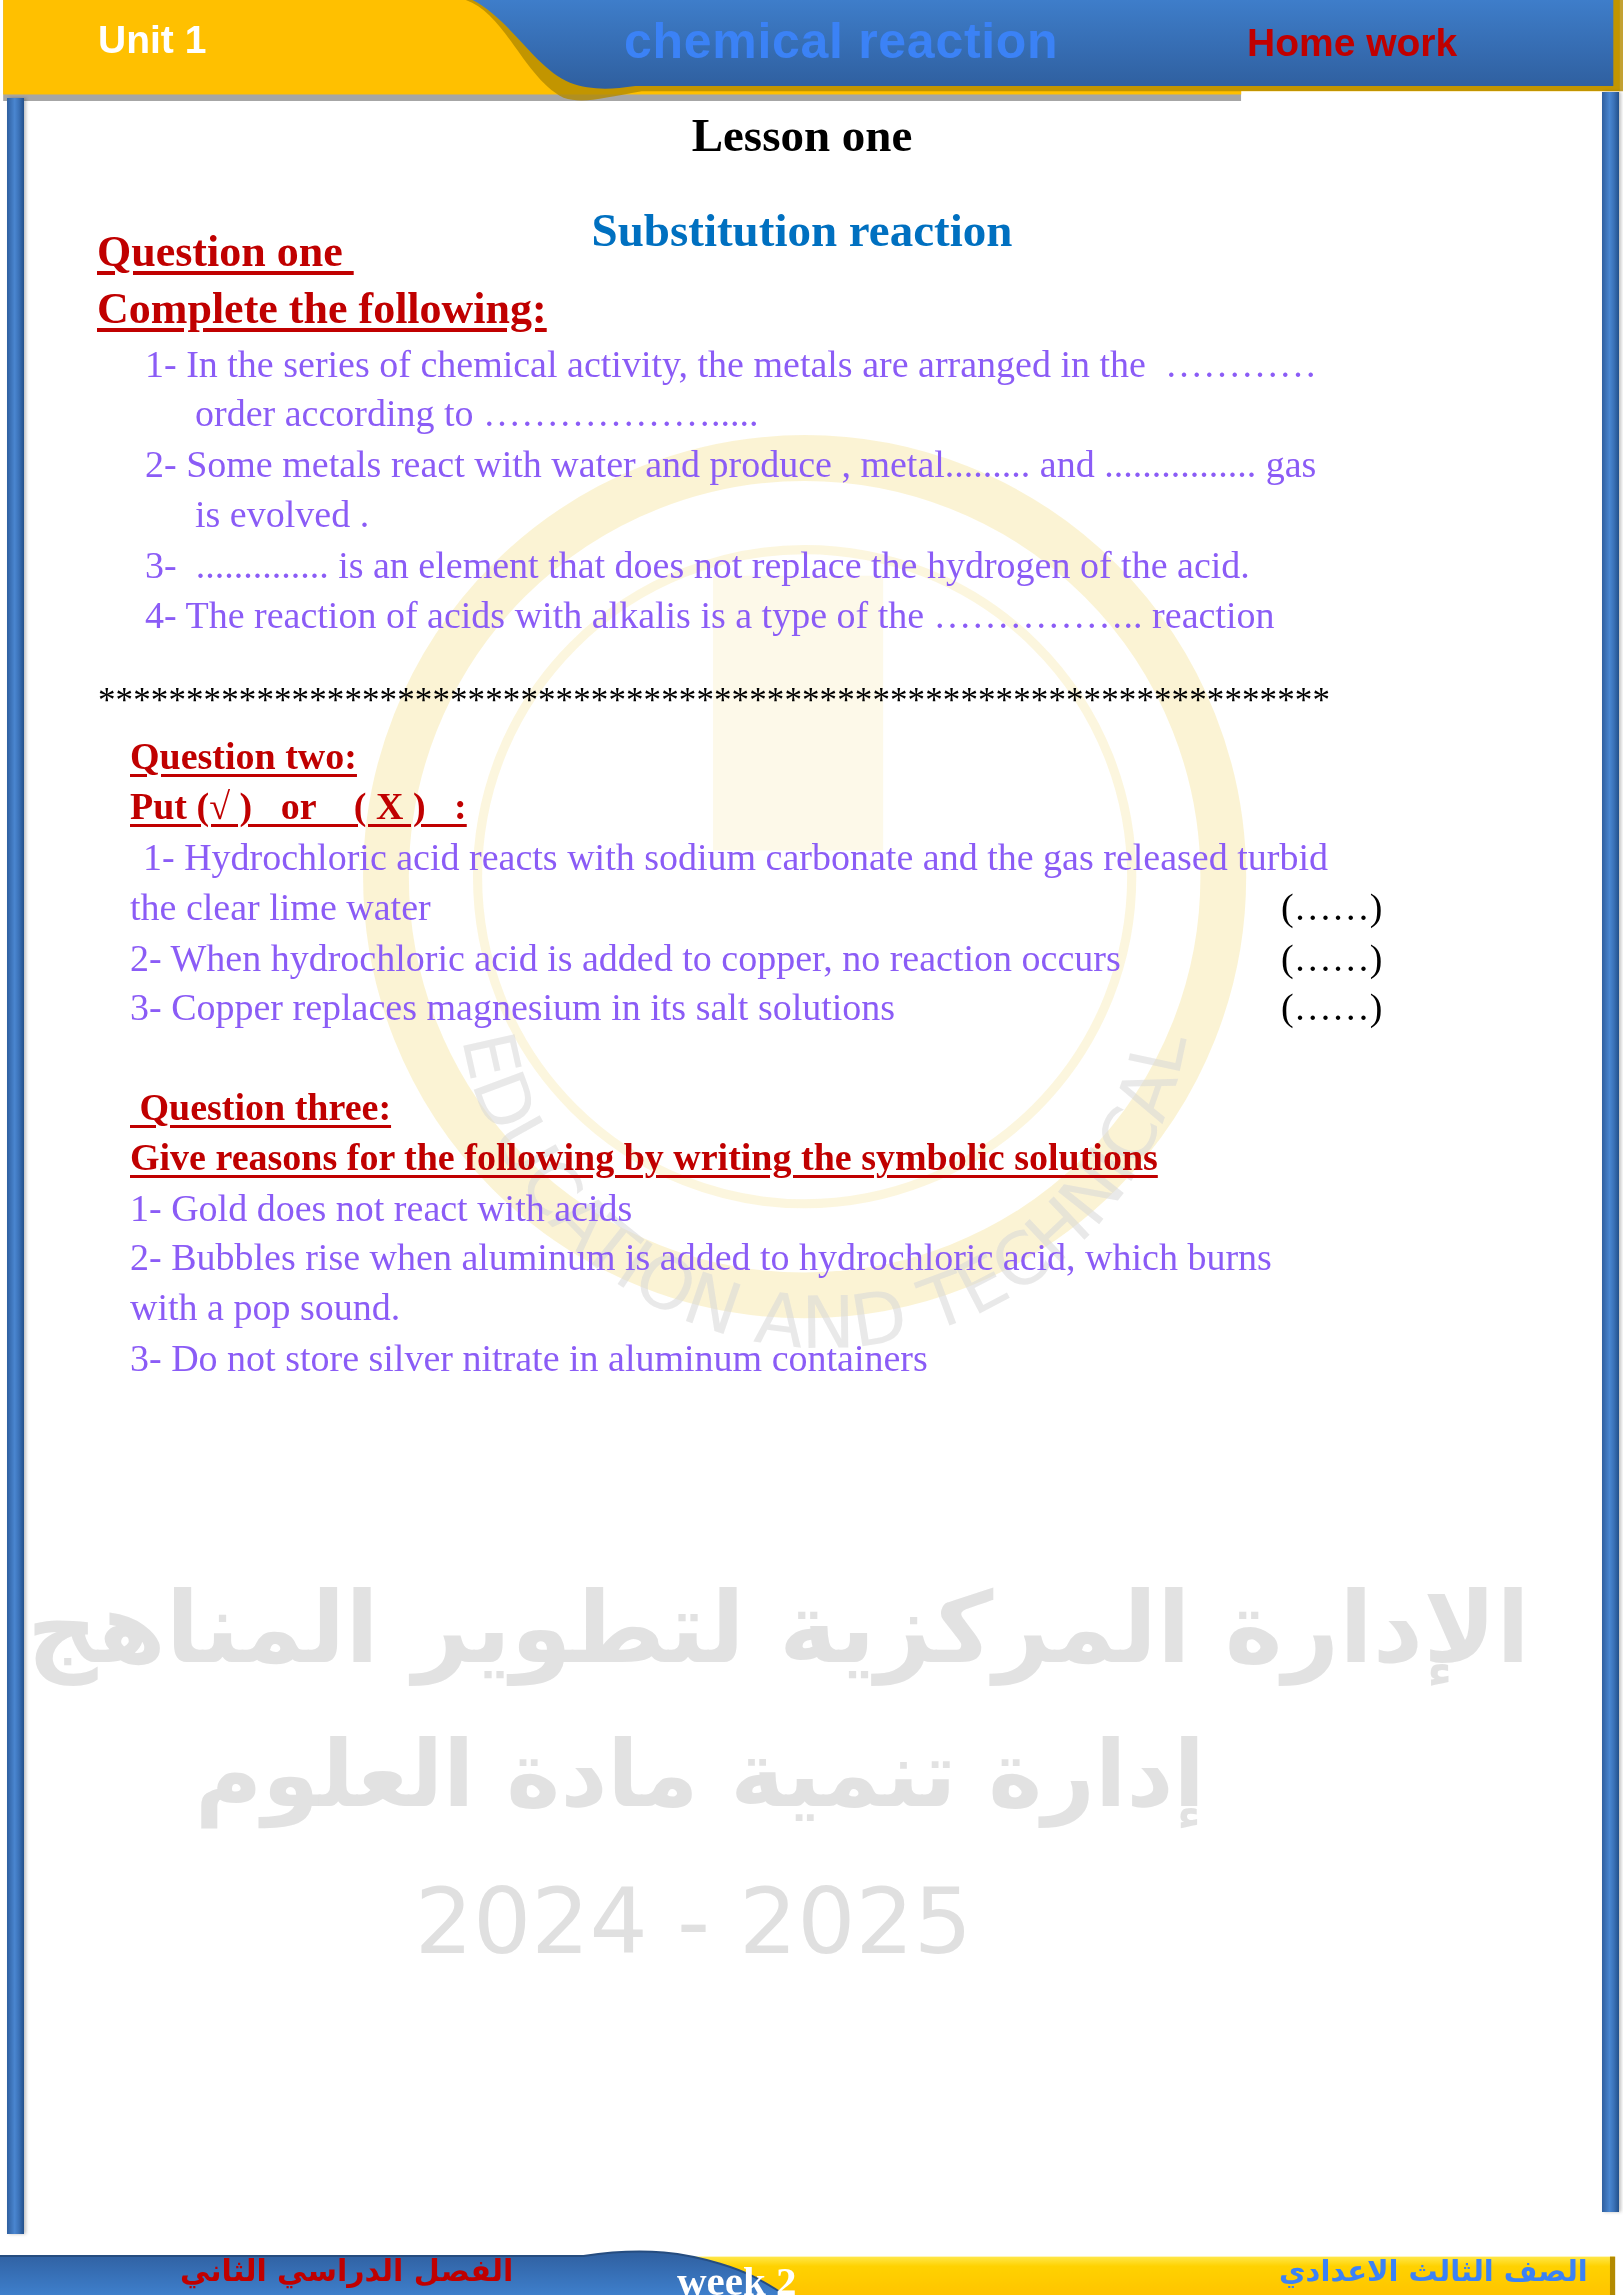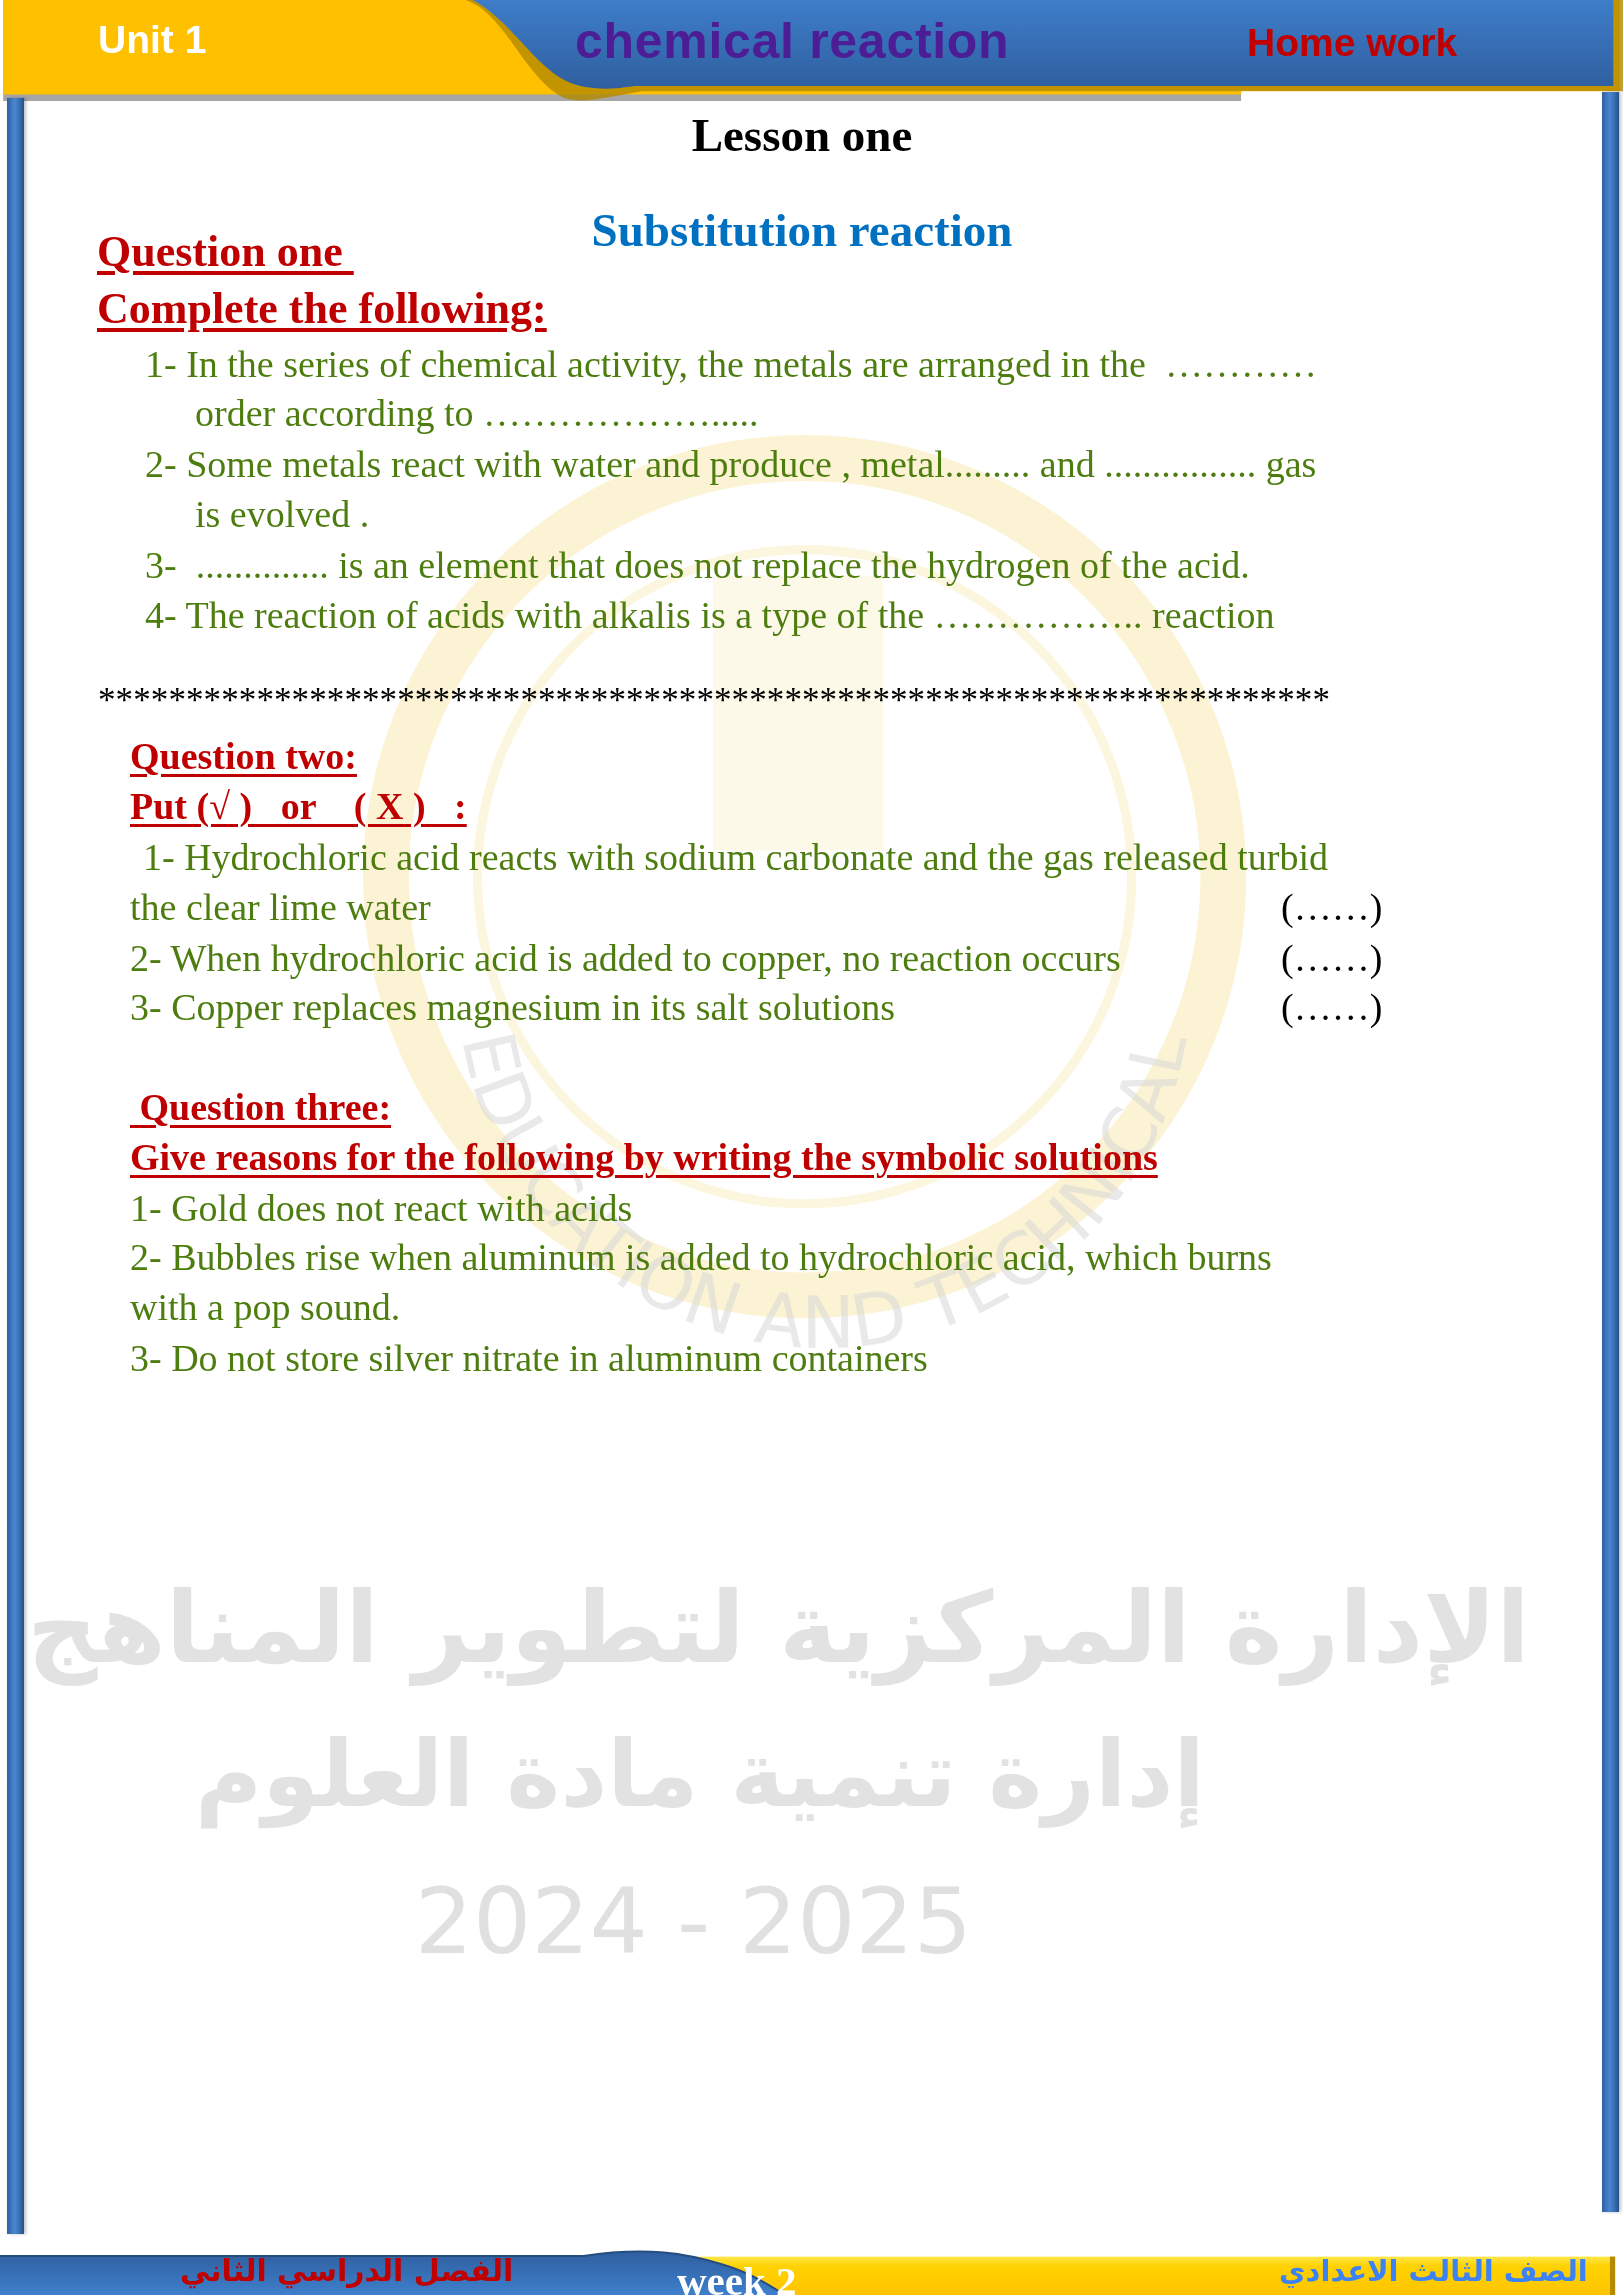--- a/index.html
+++ b/index.html
@@ -7,21 +7,21 @@
     width: 1623px; height: 2295px; position: relative; overflow: hidden;
     background: #ffffff;
     font-family: "Liberation Serif", "DejaVu Serif", serif;
     color: #000;
   }
   
   .header { position: absolute; left: 0; top: 0; width: 1623px; height: 101px; }
   .header svg { position: absolute; left: 0; top: 0; }
   .hdr-text { position: absolute; font-family: "Liberation Sans", "DejaVu Sans", sans-serif; font-weight: bold; }
   .hdr-unit { left: 98px; top: 18.3px; font-size: 39px; color: #ffffff; }
-  .hdr-title { left: 575px; top: 11.8px; font-size: 50px; color: #4c1d95; letter-spacing: 0.7px; }
+  .hdr-title { left: 624px; top: 11.8px; font-size: 50px; color: #3b82f6; letter-spacing: 0.7px; }
   .hdr-hw { left: 1247px; top: 21px; font-size: 39px; color: #c00000; }
 
   
   .sidebar {
     position: absolute; width: 17px;
     background: linear-gradient(90deg, #2f5f9f 0%, #4a86d0 45%, #3b72b8 70%, #23508a 100%);
     box-shadow: 2px 0 3.3px rgba(0,0,0,0.25);
   }
   .sidebar-left { left: 6.5px; top: 98px; height: 2136px; }
   .sidebar-right { left: 1602px; top: 92px; height: 2120px; }
@@ -38,21 +38,21 @@
   .watermark { position: absolute; left: 0; top: 0; width: 1623px; height: 2295px; pointer-events: none; }
 
   
   .content { position: absolute; left: 0; top: 0; width: 1623px; }
   .lesson-title { position: absolute; left: 0; width: 1604px; text-align: center; top: 108px; font-size: 47px; font-weight: bold; color: #000; }
   .lesson-subtitle { position: absolute; left: 0; width: 1604px; text-align: center; top: 167px; font-size: 47px; font-weight: bold; color: #0070c0; margin-top: 36px; }
 
   .q-heading { position: absolute; font-size: 44px; font-weight: bold; color: #c00000; text-decoration: underline; text-decoration-thickness: 3.9px; text-underline-offset: 5.2px; white-space: pre; }
   .q-heading.sm { font-size: 38px; text-decoration-thickness: 3.3px; }
 
-  .line { position: absolute; font-size: 38px; color: #4d7c0f; white-space: pre; }
+  .line { position: absolute; font-size: 38px; color: #8b5cf6; white-space: pre; }
   .stars { position: absolute; left: 98px; top: 681px; font-size: 35px; letter-spacing: 0.1px; color: #000; white-space: nowrap; font-family: "Liberation Serif", serif; }
   .blank-paren { position: absolute; font-size: 38px; color: #000; white-space: pre; }
 </style>
 </head>
 <body>
 
 <div class="watermark">
   <svg width="1623" height="2295" viewBox="0 0 2481 3508">
     <defs>
       <path id="sealArc" d="M 700 1500 A 560 560 0 0 0 1820 1500"></path>

